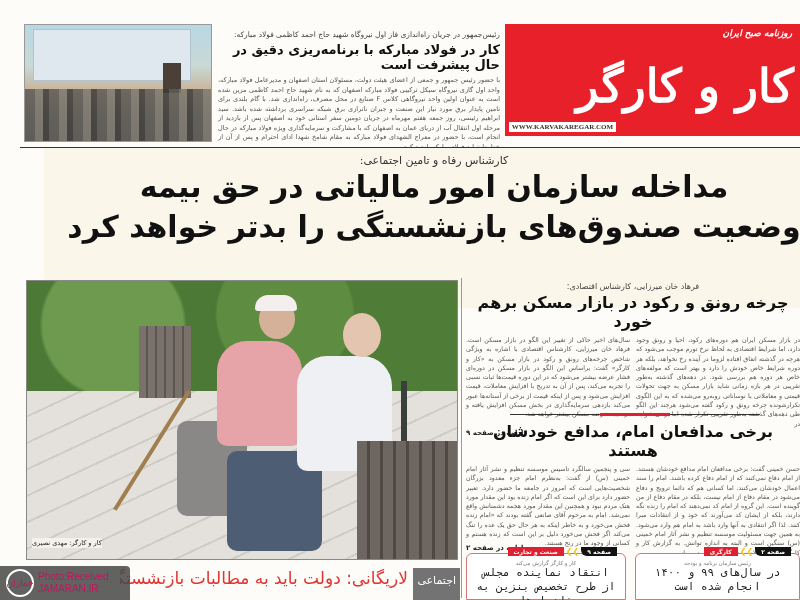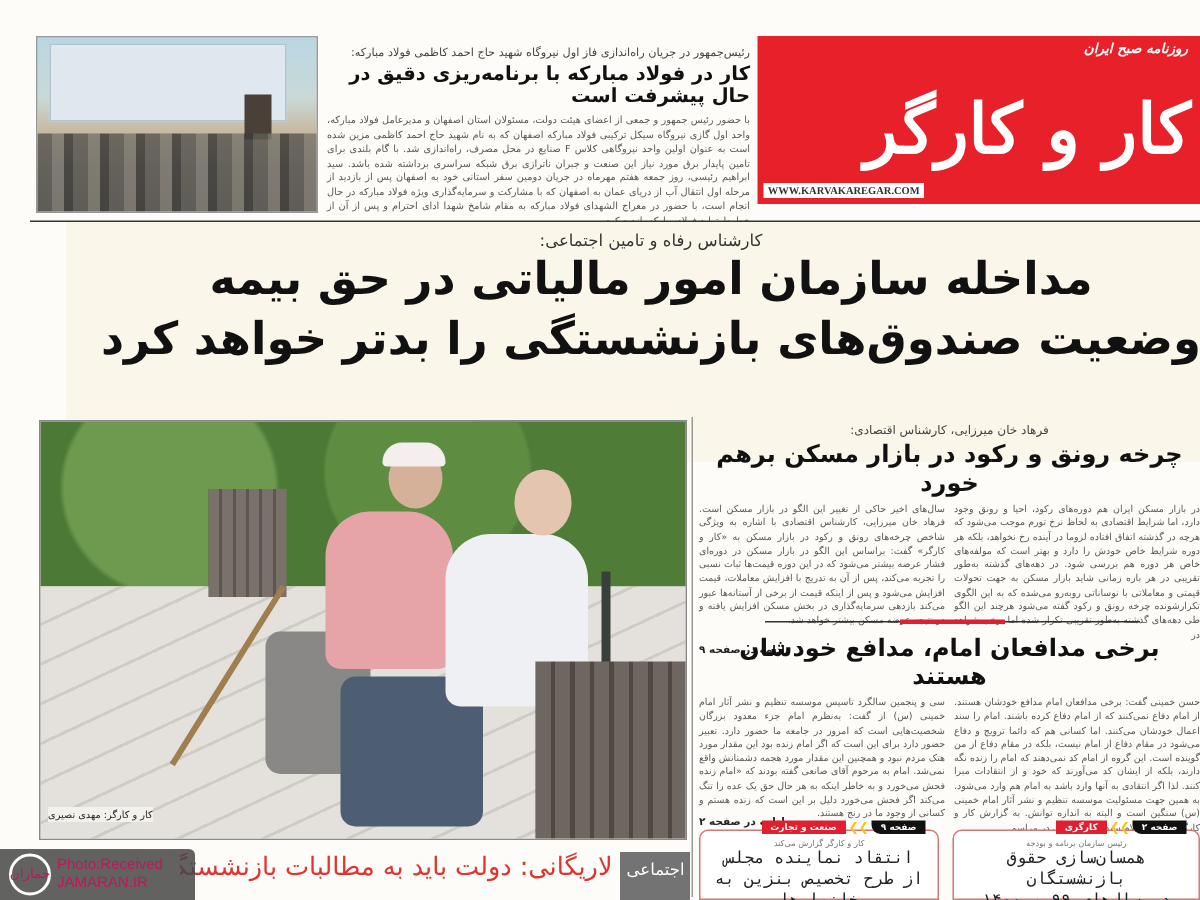--- a/index.html
+++ b/index.html
@@ -178,17 +178,16 @@
     <div class="box-title">از طرح تخصیص بنزین به خانوارها</div>
   </div>
 
   <div class="box" style="left:635px; width:165px;" dir="rtl">
     <div class="box-tag">
       <span class="sec">کارگری</span>
       <span class="chev">❯❯</span>
       <span class="pg">صفحه ۲</span>
     </div>
     <div class="box-kicker">رئیس سازمان برنامه و بودجه</div>
-    <div class="box-title">همسان‌سازی حقوق بازنشستگان</div>
     <div class="box-title">در سال‌های ۹۹ و ۱۴۰۰ انجام شده است</div>
   </div>
 
 </div>
 
 </body></html>

